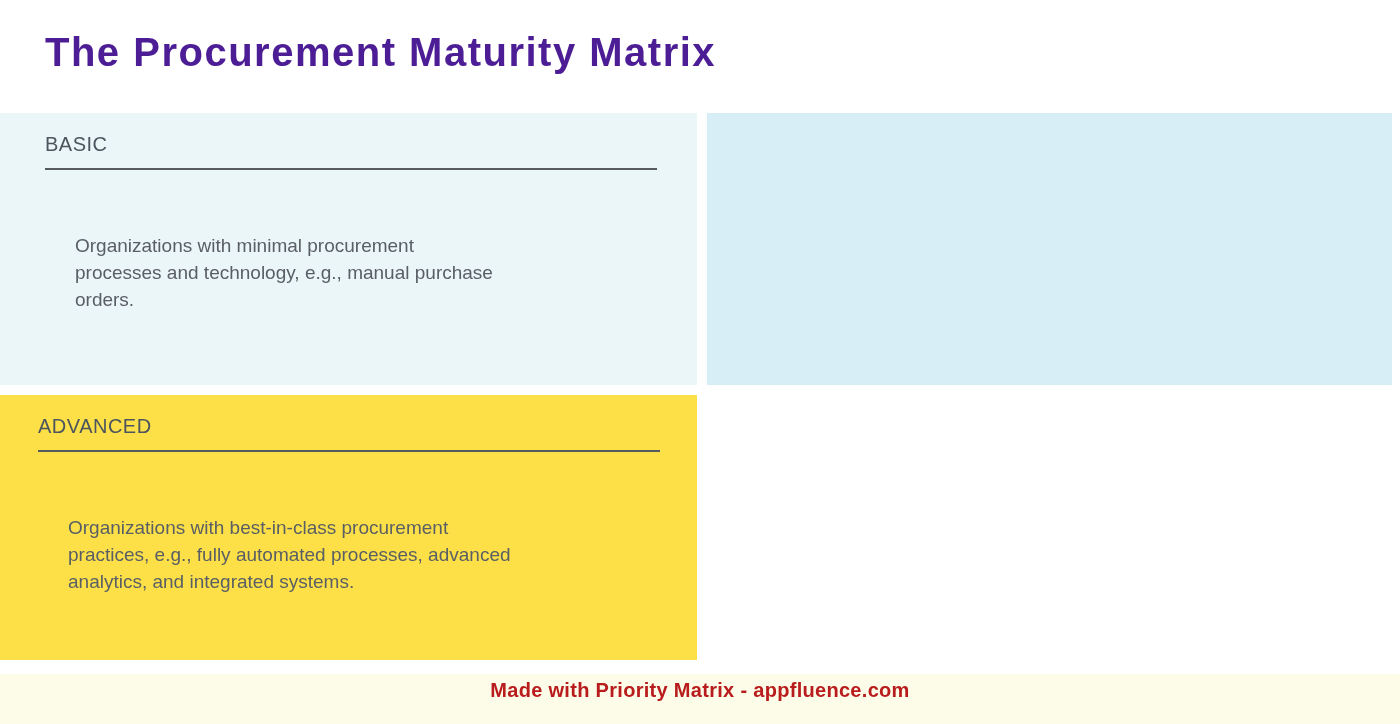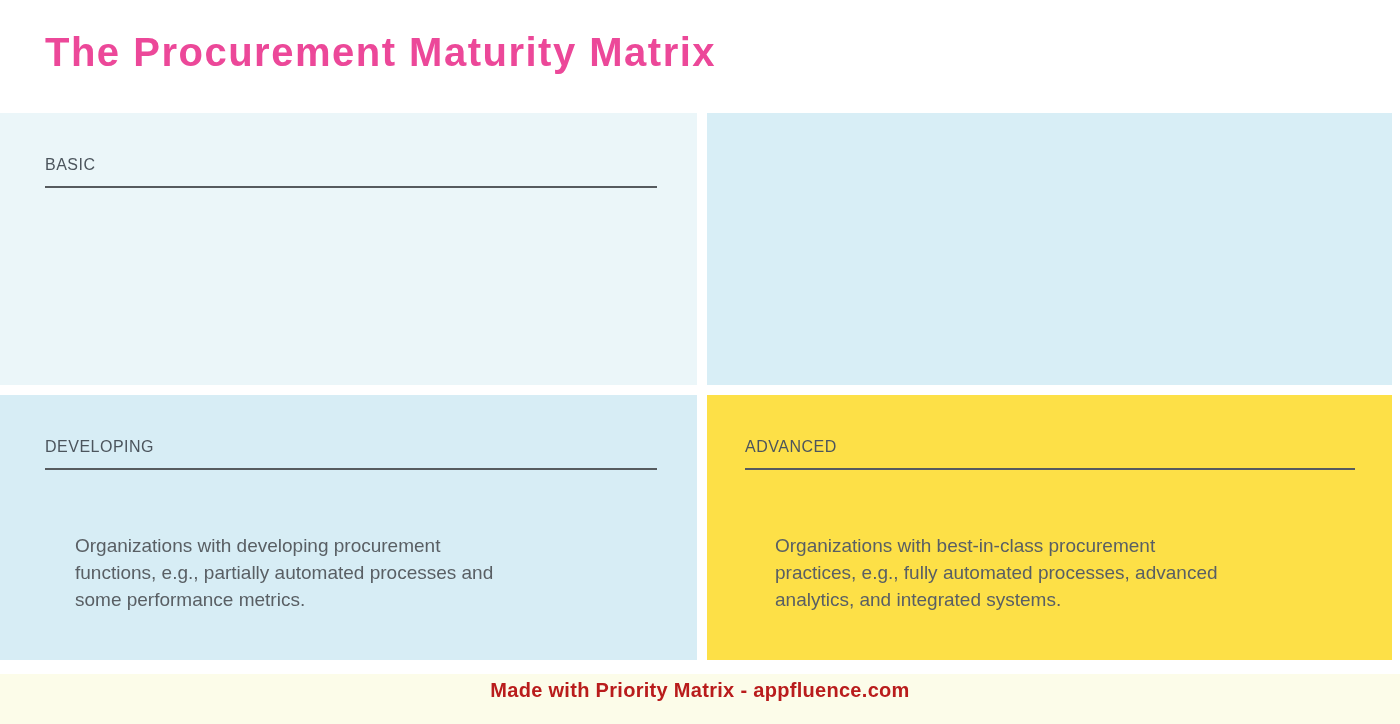--- a/index.html
+++ b/index.html
@@ -27,21 +27,21 @@
   .page-header {
     position: absolute; top: 0; left: 0;
     width: 100%; height: 113px;
     background: #ffffff;
   }
   .page-title {
     position: absolute; left: 45px; top: 30px;
     font-size: 40px;
     font-weight: bold;
     letter-spacing: 1.5px;
-    color: #ec4899;
+    color: #4c1d95;
     white-space: nowrap;
   }
 
   .matrix-grid {
     position: absolute; top: 113px; left: 0;
     width: 1392px; height: 547px;
     display: grid;
     grid-template-columns: 697px 685px;
     grid-template-rows: 272px 265px;
     column-gap: 10px;
@@ -52,22 +52,22 @@
   .quadrant.col-left  { padding: 0 40px 0 45px; }
   .quadrant.col-right { padding: 0 37px 0 38px; }
 
   .q-basic        { background: #ebf6f9; }
   .q-intermediate { background: #d8eef6; }
   .q-developing   { background: #d7edf5; }
   .q-advanced     { background: #fde047; }
 
   .quadrant-title {
     margin: 0;
-    padding: 43px 0 12px 0;
-    font-size: 16px;
+    padding: 20px 0 12px 0;
+    font-size: 20px;
     font-weight: normal;
     letter-spacing: 0.5px;
     color: #4c555d;
     border-bottom: 2px solid #565b5f;
   }
 
   .quadrant-desc {
     margin: 62px 0 0 30px;
     font-size: 19px;
     line-height: 27px;
@@ -103,29 +103,26 @@
   </div>
 
   <div class="page-header">
     <div class="page-title">The Procurement Maturity Matrix</div>
   </div>
 
   <div class="matrix-grid">
 
     <div class="quadrant q-basic col-left">
       <h2 class="quadrant-title">BASIC</h2>
+      <p class="quadrant-desc">Organizations with minimal procurement processes and technology, e.g., manual purchase orders.</p>
     </div>
 
     <div class="quadrant q-intermediate col-right">
     </div>
 
-    <div class="quadrant q-developing col-left">
-      <h2 class="quadrant-title">DEVELOPING</h2>
-      <p class="quadrant-desc">Organizations with developing procurement functions, e.g., partially automated processes and some performance metrics.</p>
-    </div>
 
     <div class="quadrant q-advanced col-right">
       <h2 class="quadrant-title">ADVANCED</h2>
       <p class="quadrant-desc">Organizations with best-in-class procurement practices, e.g., fully automated processes, advanced analytics, and integrated systems.</p>
     </div>
 
   </div>
 
   <div class="page-footer">
     <span class="footer-credit">Made with Priority Matrix - appfluence.com</span>

